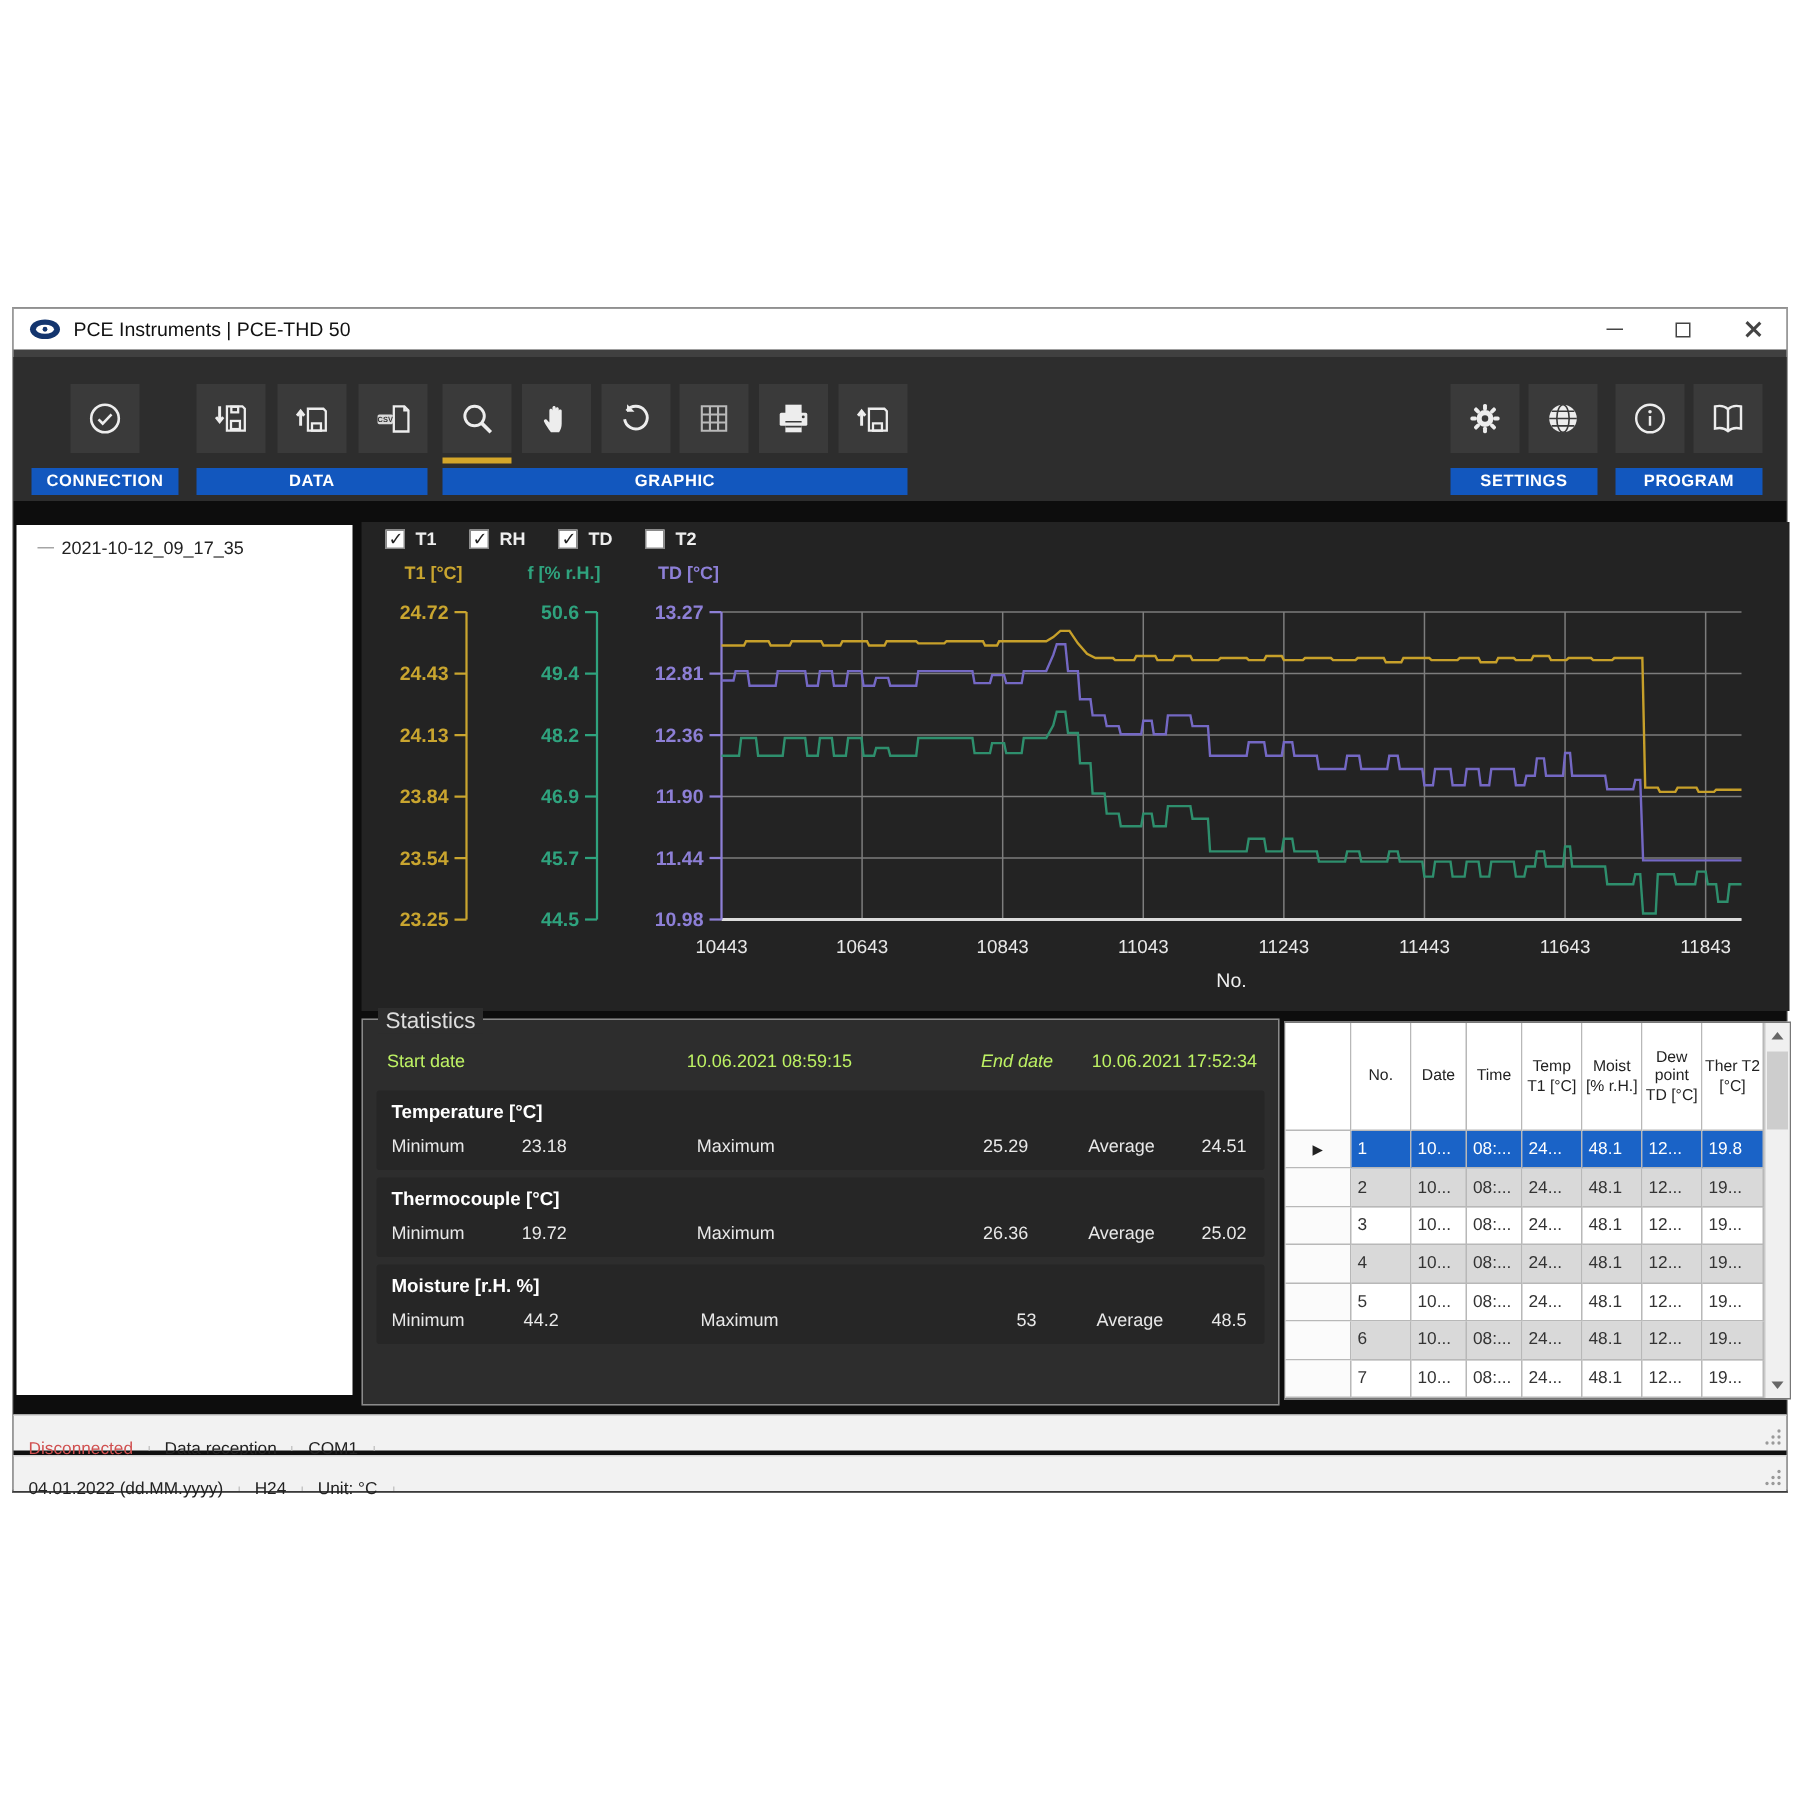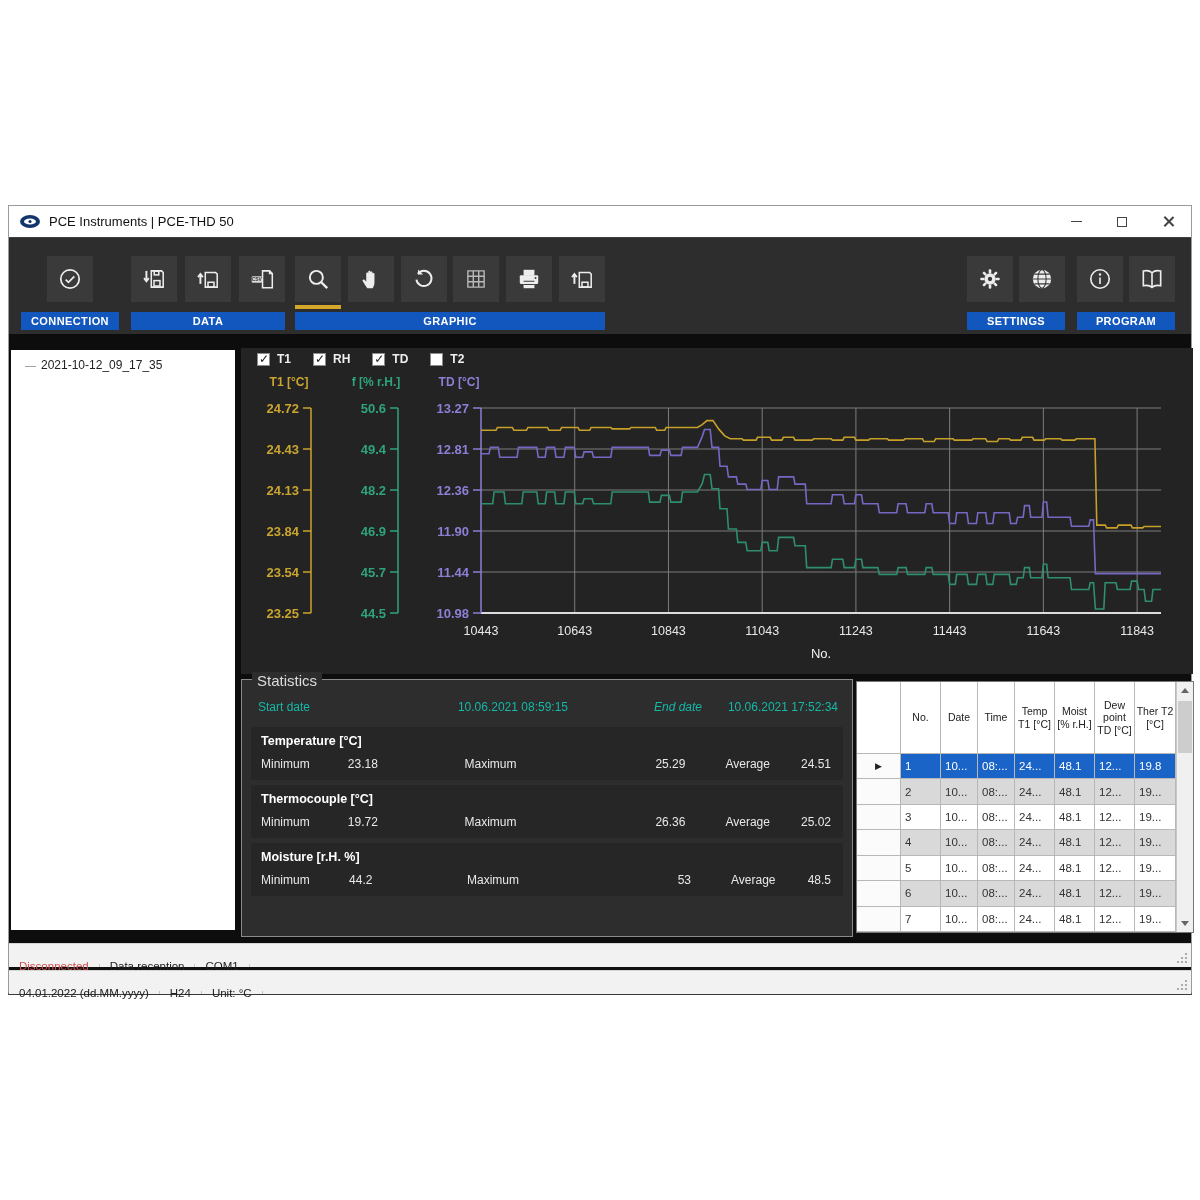--- a/index.html
+++ b/index.html
@@ -2,21 +2,21 @@
 <html><head>
 <meta charset="utf-8">
 <style>
   * { margin:0; padding:0; box-sizing:border-box; }
   html,body { width:1200px; height:1200px; background:#fff; font-family:"Liberation Sans",sans-serif; }
   #window { position:absolute; left:8px; top:205px; width:1184px; height:790px;
             border:1px solid #9a9a9a; border-bottom:3px solid #3a3a3a; background:#101010; }
 
   
   #titlebar { position:absolute; left:0; top:0; width:100%; height:32px; background:#fff;
-              display:flex; align-items:center; border-bottom:1px solid #404040; }
+              display:flex; align-items:center; border-bottom:5px solid #404040; }
   #titlebar .logo { margin-left:10px; display:flex; align-items:center; }
   #titlebar .title { margin-left:8px; font-size:13px; color:#111; }
   .win-controls { margin-left:auto; display:flex; height:100%; }
   .win-btn { width:46px; height:100%; display:flex; align-items:center; justify-content:center; }
   .glyph-min { width:11px; border-top:1.6px solid #444; }
   .glyph-max { width:10px; height:10px; border:1.4px solid #444; }
   .glyph-close { position:relative; width:11px; height:11px; }
   .glyph-close::before, .glyph-close::after { content:""; position:absolute; left:5px; top:-1px;
       width:1.6px; height:13px; background:#444; }
   .glyph-close::before { transform:rotate(45deg); } .glyph-close::after { transform:rotate(-45deg); }
@@ -40,21 +40,21 @@
   .chart-cb { display:flex; align-items:center; gap:7px; }
   .cbbox { width:13px; height:13px; background:#fff; border:1px solid #8a8a8a; position:relative; }
   .cbbox.checked::after { content:"✓"; position:absolute; left:1px; top:-2px; font-size:12px; color:#222; }
   .cblabel { color:#eee; font-size:12px; font-weight:bold; }
   #chart-svg { position:absolute; left:0; top:22px; }
   #chart-svg text { font-family:"Liberation Sans",sans-serif; }
 
   #stats-panel { position:absolute; left:232px; top:345px; width:612px; height:258px; background:#2d2d2d;
                  border:1px solid #8a8a8a; }
   .stats-legend { position:absolute; top:-8px; left:10px; background:#2d2d2d; color:#ddd; font-size:15px; padding:0 5px; }
-  .date-row { display:flex; align-items:center; padding:20px 14px 8px 16px; color:#14b8a6; font-size:12px; }
+  .date-row { display:flex; align-items:center; padding:20px 14px 8px 16px; color:#bef264; font-size:12px; }
   .date-row .lbl1 { width:140px; } .date-row .val1 { width:170px; text-align:right; }
   .date-row .lbl2 { margin-left:86px;font-style:italic; } .date-row .val2 { flex:1; text-align:right; }
   .stat-card { background:#262626; margin:5px 9px; padding:7px 12px 9px 10px; border-radius:2px; }
   .stat-title { color:#fff; font-size:12.5px; font-weight:bold; margin-bottom:9px; }
   .stat-row { display:flex; color:#e8e8e8; font-size:12px; align-items:center; }
   .s-lbl { width:92px; } .s-val1 { width:96px; text-align:left; }
   .s-lbl-max { margin-left:26px; width:92px; } .s-val2 { width:142px; text-align:right; }
   .s-lbl-avg { margin-left:40px; width:80px; } .s-val3 { flex:1; text-align:right; }
 
   

